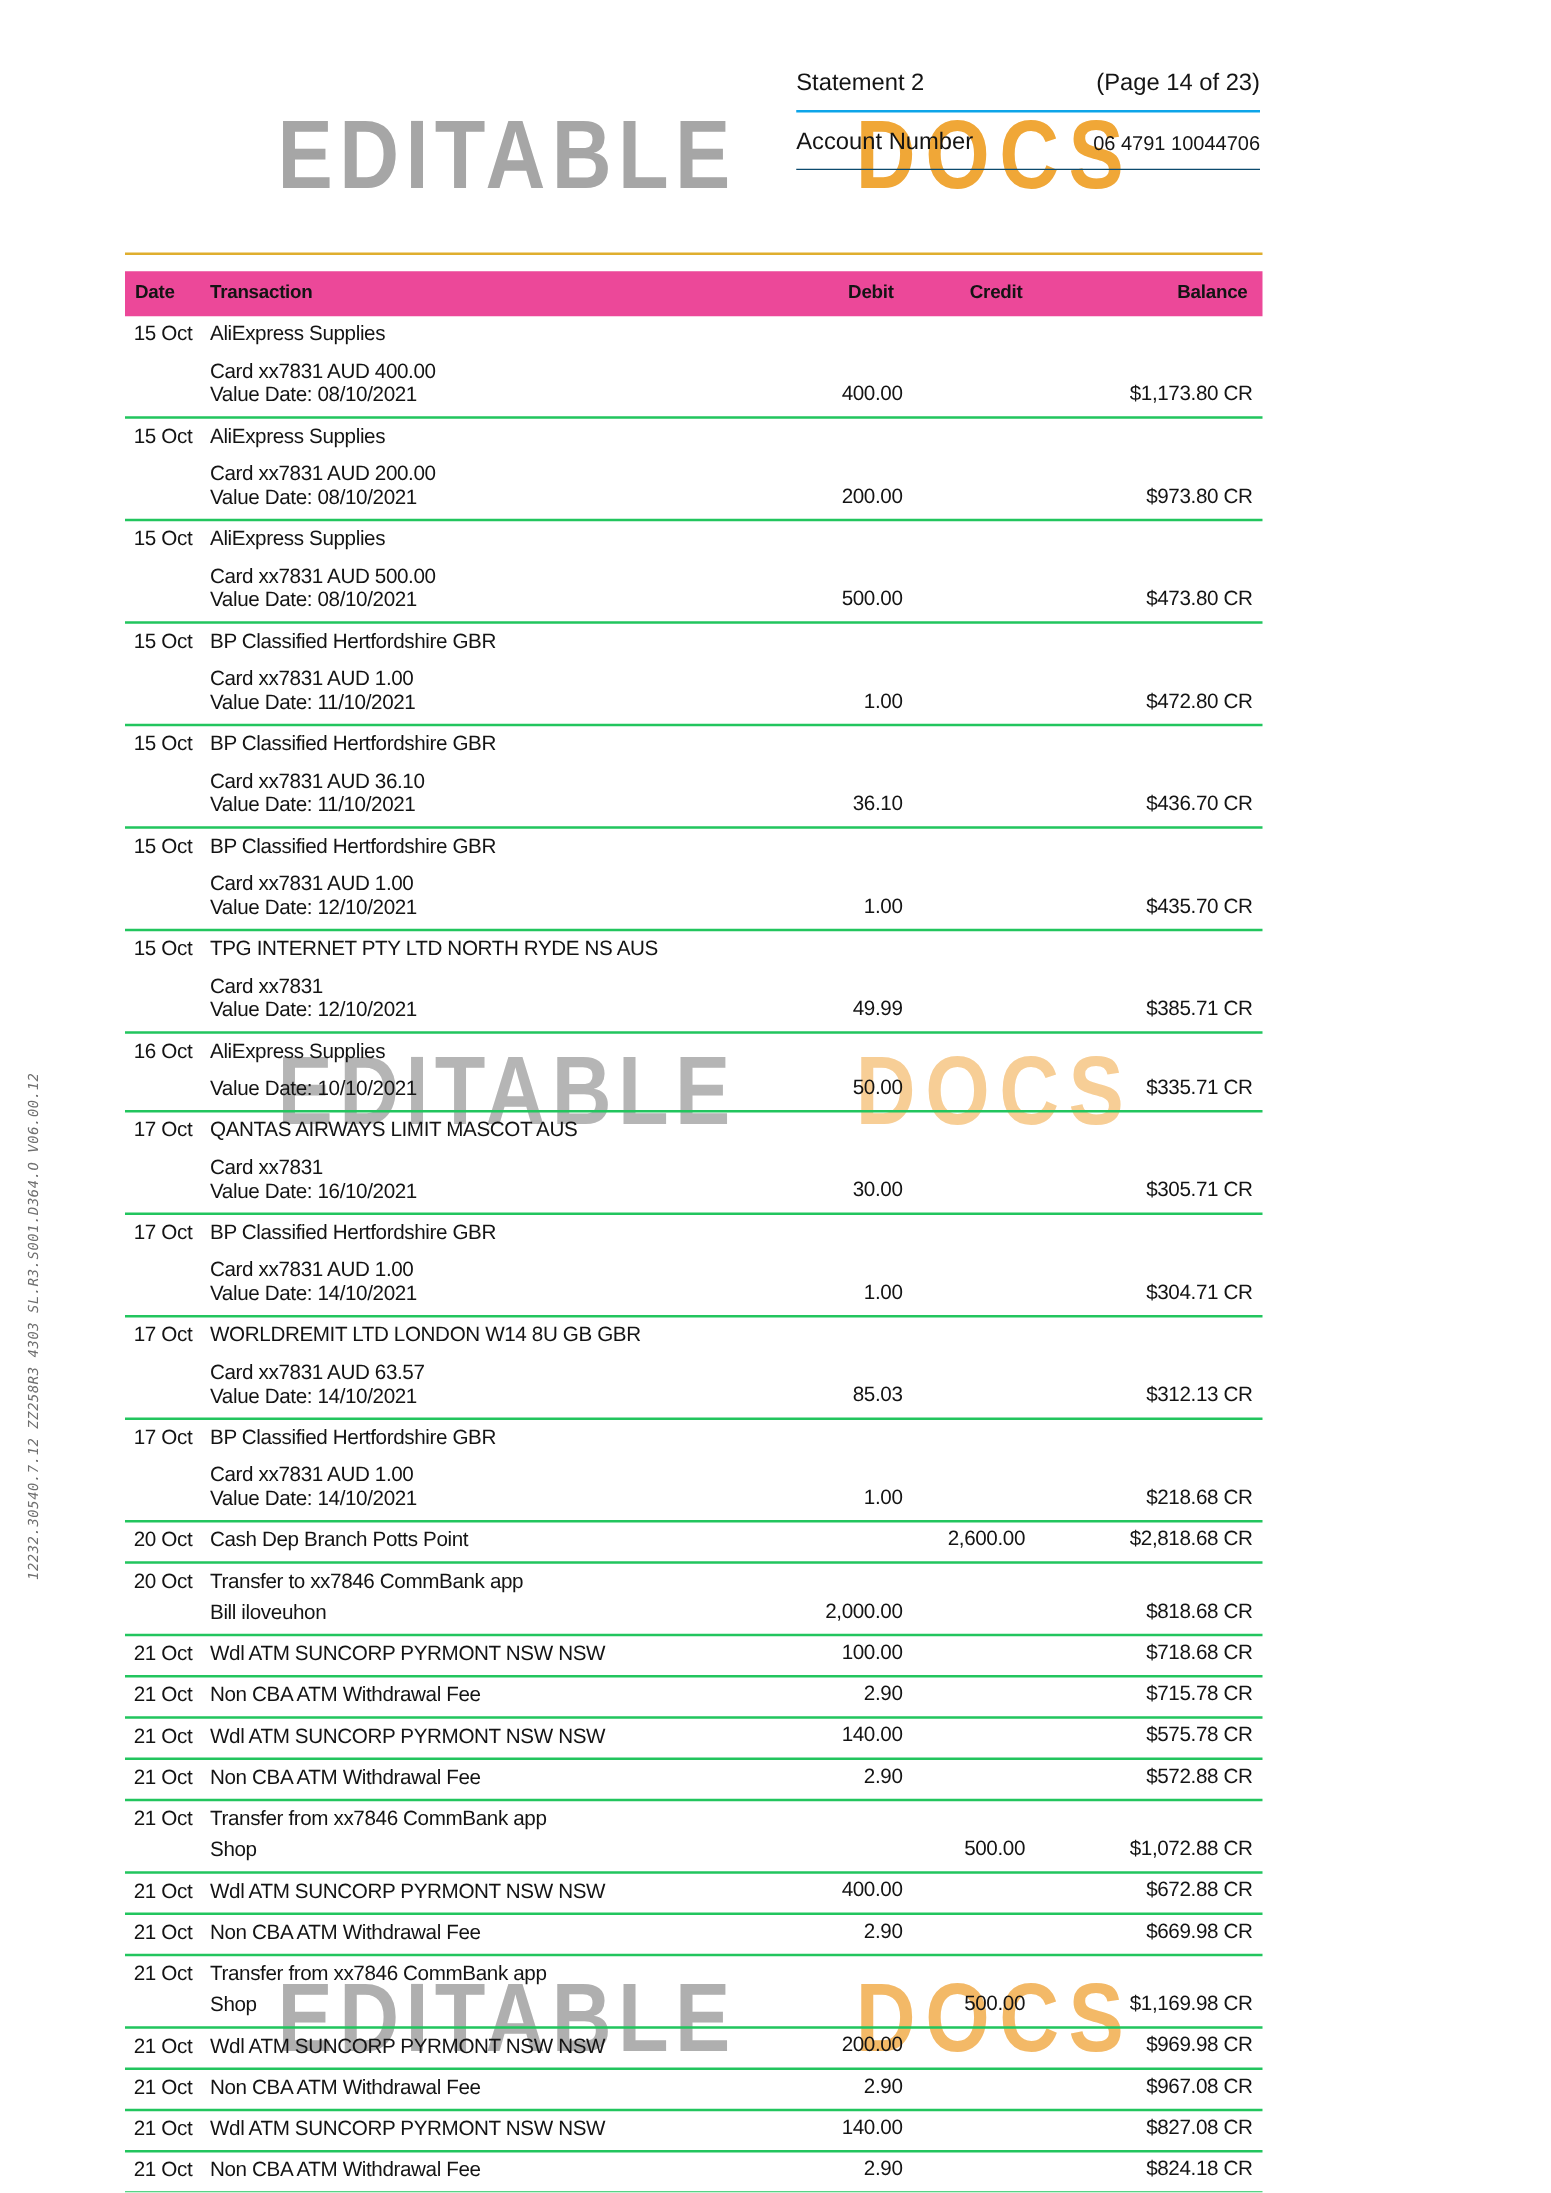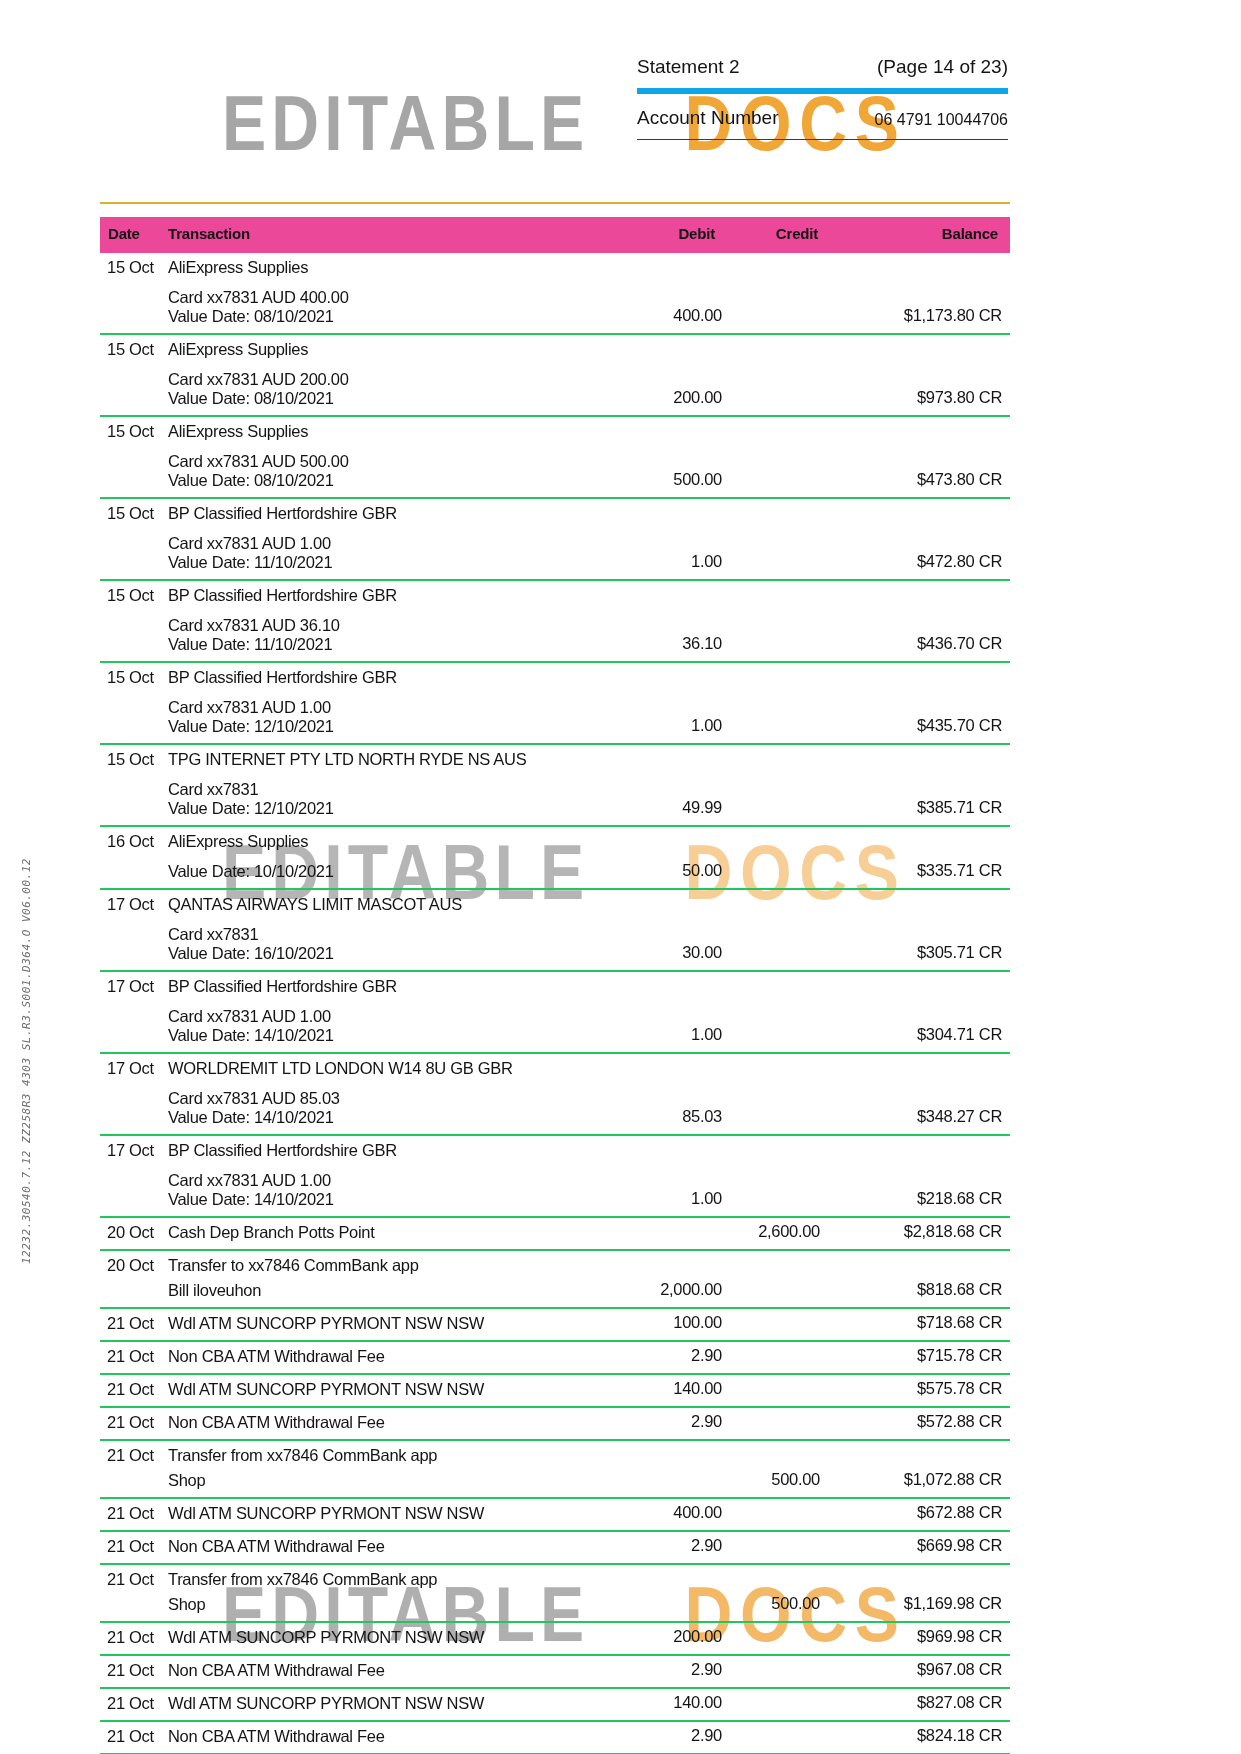--- a/index.html
+++ b/index.html
@@ -20,21 +20,21 @@
   .wm.wm-top .wm-word1{color:#A6A6A6;}
   .wm.wm-mid{top:833px;opacity:.85;}
   .wm.wm-mid .wm-word2{color:#F6C684;}
   .wm.wm-bot{top:1575px;opacity:.92;}
   .wm.wm-bot .wm-word2{color:#F3B45B;}
 
   
   .stmt{position:absolute;left:637px;top:56px;width:371px;z-index:2;}
   .stmt-row1{
     display:flex;justify-content:space-between;align-items:flex-end;
-    padding-bottom:10px;border-bottom:6px solid #0ea5e9;font-size:19px;
+    padding-bottom:10px;border-bottom:2px solid #0ea5e9;font-size:19px;
   }
   .stmt-row2{
     display:flex;justify-content:space-between;align-items:flex-end;
     padding-top:13px;padding-bottom:10px;border-bottom:1px solid #0c4a6e;font-size:19px;
   }
   .acct-value{font-size:16px;}
 
   
   .side-code{
     position:absolute;left:20px;top:846px;height:418px;z-index:1;
@@ -250,27 +250,27 @@
     <span class="amt debit">1.00</span>
     <span class="amt credit"></span>
     <span class="amt balance">$304.71 CR</span>
   </div>
 
   <div class="row lines-3">
     <div class="cell-date">17 Oct</div>
     <div class="cell-tx">
       <div class="tx-name">WORLDREMIT LTD LONDON W14 8U GB GBR</div>
       <div class="tx-details">
-              <div>Card xx7831 AUD 85.03</div>
+              <div>Card xx7831 AUD 63.57</div>
               <div>Value Date: 14/10/2021</div>
             </div>
     </div>
     <span class="amt debit">85.03</span>
     <span class="amt credit"></span>
-    <span class="amt balance">$348.27 CR</span>
+    <span class="amt balance">$312.13 CR</span>
   </div>
 
   <div class="row lines-3">
     <div class="cell-date">17 Oct</div>
     <div class="cell-tx">
       <div class="tx-name">BP Classified Hertfordshire GBR</div>
       <div class="tx-details">
               <div>Card xx7831 AUD 1.00</div>
               <div>Value Date: 14/10/2021</div>
             </div>

